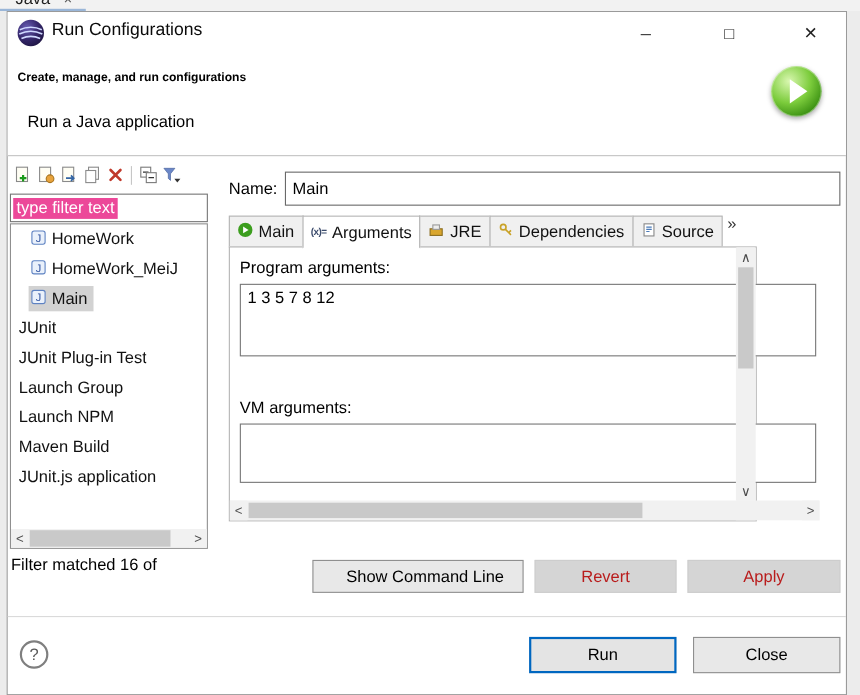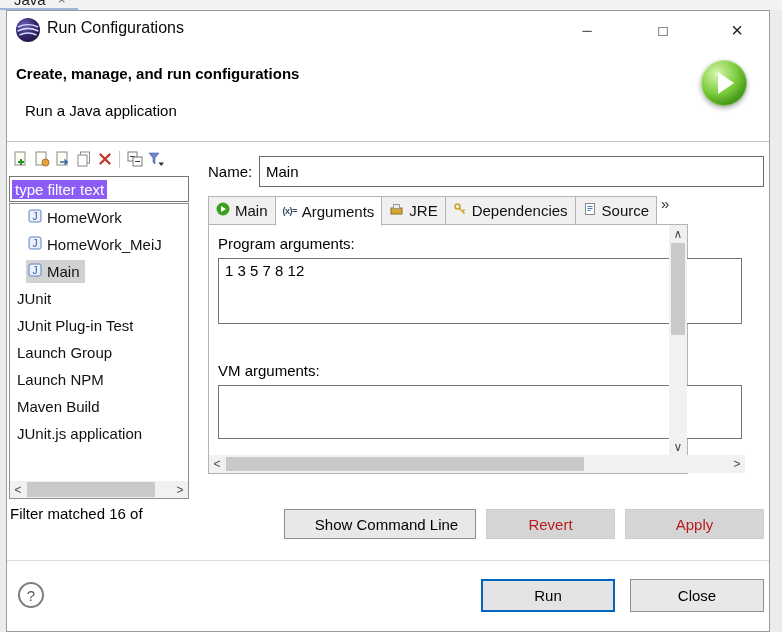--- a/index.html
+++ b/index.html
@@ -24,38 +24,38 @@
   .window-title { position:absolute; left:40px; top:8px; font-size:16px; color:#0a0a0a; }
   .win-btn { position:absolute; top:0; width:56px; height:38px; display:flex; align-items:center;
              justify-content:center; font-size:13px; color:#222; background:transparent; border:none; }
   .win-btn.min { left:552px; }
   .win-btn.max { left:628px; font-size:15px; }
   .win-btn.close { left:702px; font-size:20px; font-weight:400; }
 
   
   .header { position:absolute; left:0; top:38px; width:762px; height:93px; background:#fff;
             border-bottom:1px solid #c3c3c3; }
-  .header-title { position:absolute; left:9px; top:16px; font-size:15px; font-weight:bold; color:#000; }
+  .header-title { position:absolute; left:9px; top:16px; font-size:11px; font-weight:bold; color:#000; }
   .header-subtitle { position:absolute; left:18px; top:53px; font-size:15px; color:#000; }
   .run-badge { position:absolute; left:694px; top:11px; width:46px; height:46px; border-radius:50%;
                background:radial-gradient(circle at 35% 30%, #d9f7b0, #7ccc3c 45%, #3f9415 75%, #2f7a0c);
                box-shadow:0 2px 5px rgba(0,0,0,0.35), inset 0 0 0 1px rgba(255,255,255,0.35); }
   .run-badge .play { position:absolute; left:17px; top:12px; width:0; height:0;
                      border-left:16px solid #fff; border-top:11px solid transparent;
                      border-bottom:11px solid transparent; }
 
   
   .lp-toolbar { position:absolute; left:4px; top:136px; height:24px; display:flex; align-items:center; gap:2px; }
   .tb-icon { width:19px; height:19px; display:flex; align-items:center; justify-content:center;
              background:transparent; border:none; }
   .tb-sep { width:1px; height:17px; background:#c6c6c6; margin:0 3px; }
 
   .filter-box { position:absolute; left:2px; top:165px; width:180px; height:26px;
                 border:1px solid #767676; background:#fff; display:flex; align-items:center; padding-left:2px; }
-  .filter-text { font-size:15px; color:#fff; background:#8b5cf6; padding:1px 3px; white-space:nowrap; }
+  .filter-text { font-size:15px; color:#fff; background:#ec4899; padding:1px 3px; white-space:nowrap; }
 
   .tree-box { position:absolute; left:2px; top:192px; width:180px; height:296px;
               border:1px solid #8f8f8f; background:#fff; overflow:hidden; }
   .tree-row { height:27px; display:flex; align-items:center; font-size:15px; color:#111; white-space:nowrap; }
   .tree-row.child { padding-left:16px; }
   .tree-row.root  { padding-left:5px; }
   .row-inner { display:flex; align-items:center; height:23px; padding:0 5px 0 2px; gap:5px; }
   .tree-row.selected .row-inner { background:#d2d2d2; }
   .tree-label { overflow:hidden; }
 

